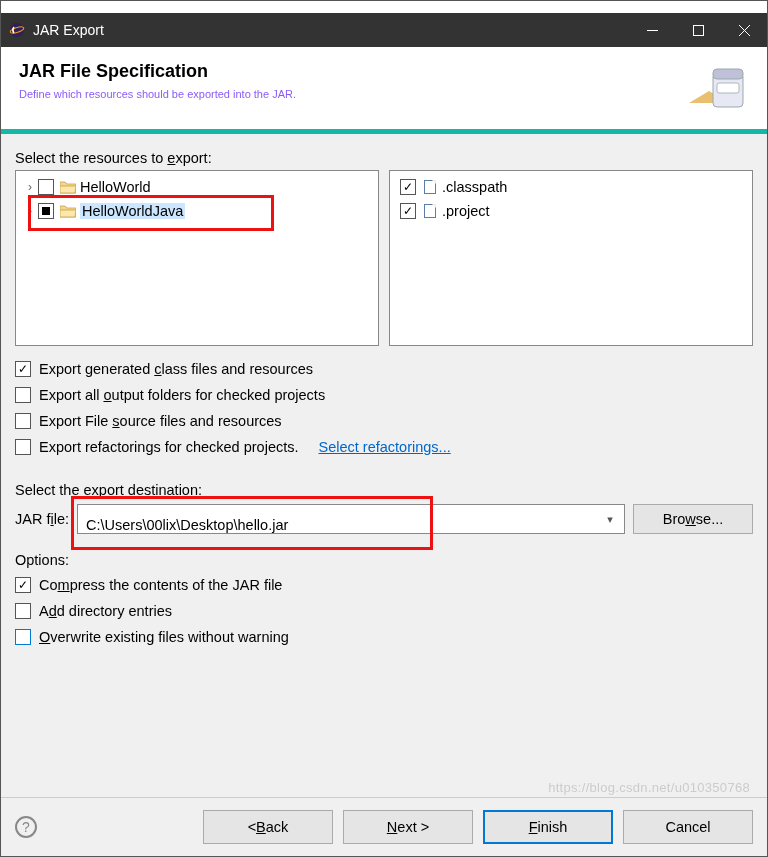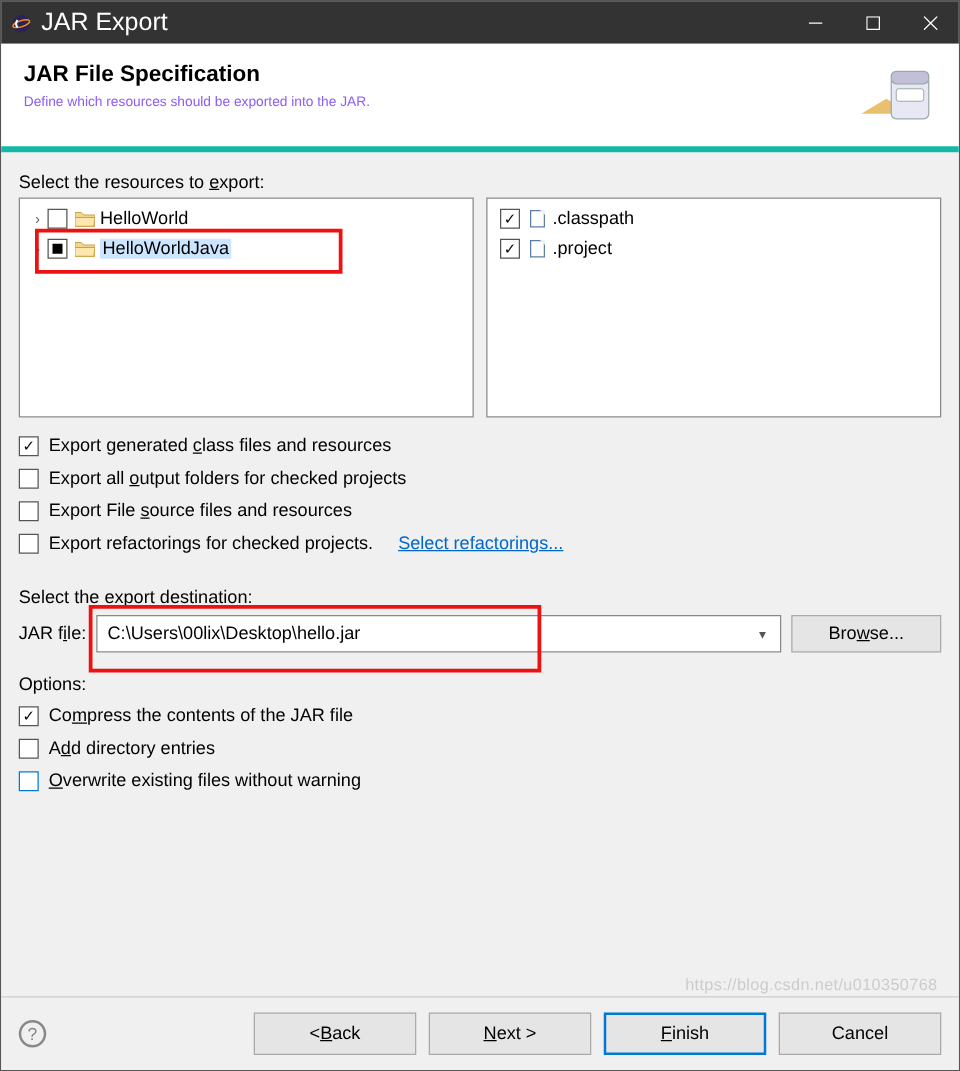--- a/index.html
+++ b/index.html
@@ -1,18 +1,18 @@
 <!DOCTYPE html>
 <html><head>
 <meta charset="utf-8">
 <style>
   * { box-sizing: border-box; font-family: "Segoe UI", Tahoma, sans-serif; }
   html, body { margin: 0; padding: 0; width: 768px; height: 857px; background: #fff; }
   .window { width: 768px; height: 857px; border: 1px solid #555; display: flex; flex-direction: column; }
-  .titlebar { background: #333; color: #fff; height: 34px; display: flex; align-items: center; padding: 0 0 0 8px; font-size: 20px; }
+  .titlebar { background: #333; color: #fff; height: 34px; display: flex; align-items: center; padding: 0 0 0 8px; font-size: 14px; margin-top: 12px; }
   .titlebar-icon { width: 16px; height: 16px; margin-right: 8px; display: inline-block; }
   .titlebar-icon svg { width: 16px; height: 16px; }
   .titlebar-title { flex: 1; }
   .titlebar-btn { width: 46px; height: 34px; display: flex; align-items: center; justify-content: center; color: #fff; font-size: 14px; }
   .titlebar-btn svg { stroke: #fff; }
   .banner { background: #fff; padding: 14px 18px 12px 18px; display: flex; border-bottom: 5px solid #14b8a6; }
   .banner-text { flex: 1; }
   .banner h1 { font-size: 18px; font-weight: 600; margin: 0 0 6px 0; color: #000; }
   .banner p { font-size: 11px; margin: 0; color: #8b5cf6; }
   .banner-icon { width: 64px; display: flex; align-items: flex-end; justify-content:flex-end;}
@@ -31,21 +31,21 @@
   .redbox1 { position:relative; }
   .redbox1::after { content:''; position:absolute; left:12px; top:24px; width:240px; height:30px; border:3px solid #e11; pointer-events:none; }
   .opts { margin-top: 10px; }
   .opt-row { display:flex; align-items:center; height:26px; font-size:14.5px; }
   .opt-row .cb { width:16px; height:16px; border:1px solid #555; background:#fff; margin-right:8px; display:inline-flex;align-items:center;justify-content:center;}
   .opt-row .cb.checked::after { content:'✓'; font-size:12px; line-height:1; color:#000;}
   .opt-row .cb.blueborder { border-color:#0078d4;}
   .link { color:#0066cc; text-decoration:underline; margin-left:20px; }
   .dest { margin-top: 18px; position:relative; }
   .dest-row { display:flex; align-items:center; gap:8px; margin-top:6px; }
-  .dest-row .cmb { flex:1; height:30px; border:1px solid #888; background:#fff; display:flex; align-items:center; padding:0 8px; font-size:14.5px; position:relative;}
+  .dest-row .cmb { flex:1; height:30px; border:1px solid #888; background:#fff; display:flex; align-items:flex-end; padding:0 8px; font-size:14.5px; position:relative;}
   .dest-row .cmb .dd { position:absolute; right:4px; top:4px; width:20px; height:20px; display:flex; align-items:center; justify-content:center; color:#555; font-size:11px;}
   .dest-row .btn-browse { width:120px; height:30px; border:1px solid #aaa; background:#e5e5e5; font-size:14.5px; display:flex;align-items:center;justify-content:center;}
   .redbox2::after { content:''; position:absolute; left:56px; top:18px; width:356px; height:48px; border:3px solid #e11; pointer-events:none; }
   .spacer { flex:1; }
   .footer { border-top:1px solid #ccc; background:#f0f0f0; padding:12px 14px; display:flex; align-items:center; gap:10px; }
   .help-icon { width:22px; height:22px; border:2px solid #888; border-radius:50%; display:flex;align-items:center;justify-content:center;font-size:14px;color:#888;}
   .footer .spacer2 { flex:1; }
   .wiz-btn { width:130px; height:34px; border:1px solid #aaa; background:#e5e5e5; font-size:14.5px; display:flex;align-items:center;justify-content:center;}
   .wiz-btn.default { border:2px solid #0078d4; }
   u { text-decoration: underline; }

